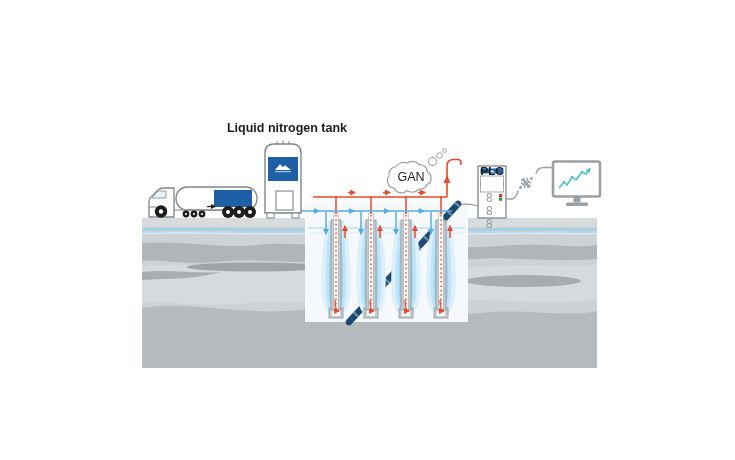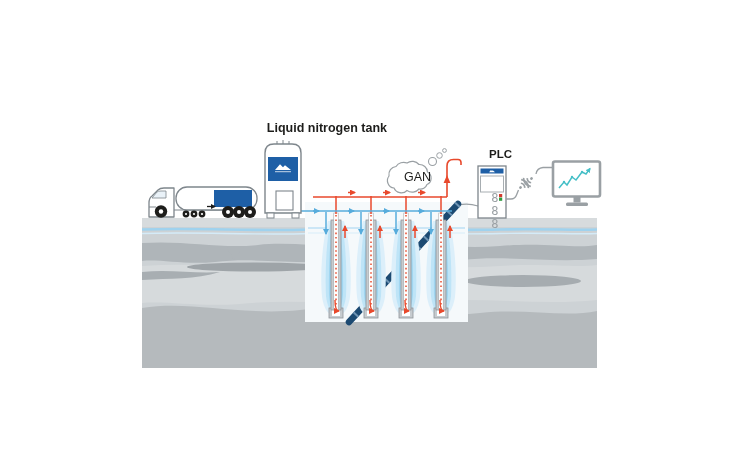--- a/index.html
+++ b/index.html
@@ -1,22 +1,22 @@
 <!DOCTYPE html>
 <html><head>
 <meta charset="utf-8">
 <style>
   html,body{margin:0;padding:0;background:#ffffff;}
   .scene{position:relative;width:735px;height:460px;background:#ffffff;overflow:hidden;
          font-family:"Liberation Sans", sans-serif;}
   .scene svg{position:absolute;left:0;top:0;}
-  .lbl{position:absolute;color:#1d1d1b;text-align:right;line-height:1.1;}
+  .lbl{position:absolute;color:#1d1d1b;text-align:center;line-height:1.1;}
   .lbl-tank{left:187px;top:122px;width:200px;font-size:12.5px;font-weight:600;}
   .lbl-gan{left:391px;top:171px;width:40px;font-size:12.5px;font-weight:400;}
-  .lbl-plc{left:472px;top:148px;width:40px;font-size:11.5px;font-weight:700;}
+  .lbl-plc{left:472px;top:165px;width:40px;font-size:11.5px;font-weight:700;}
   .lbl-digits{left:480px;top:192px;width:19px;font-size:12px;letter-spacing:.5px;
               color:#9aa0a4;font-family:"DejaVu Sans Mono", monospace;}
 </style>
 </head>
 <body>
 
 <div class="scene">
 
 <svg width="735" height="460" viewBox="0 0 735 460">
   <defs>

